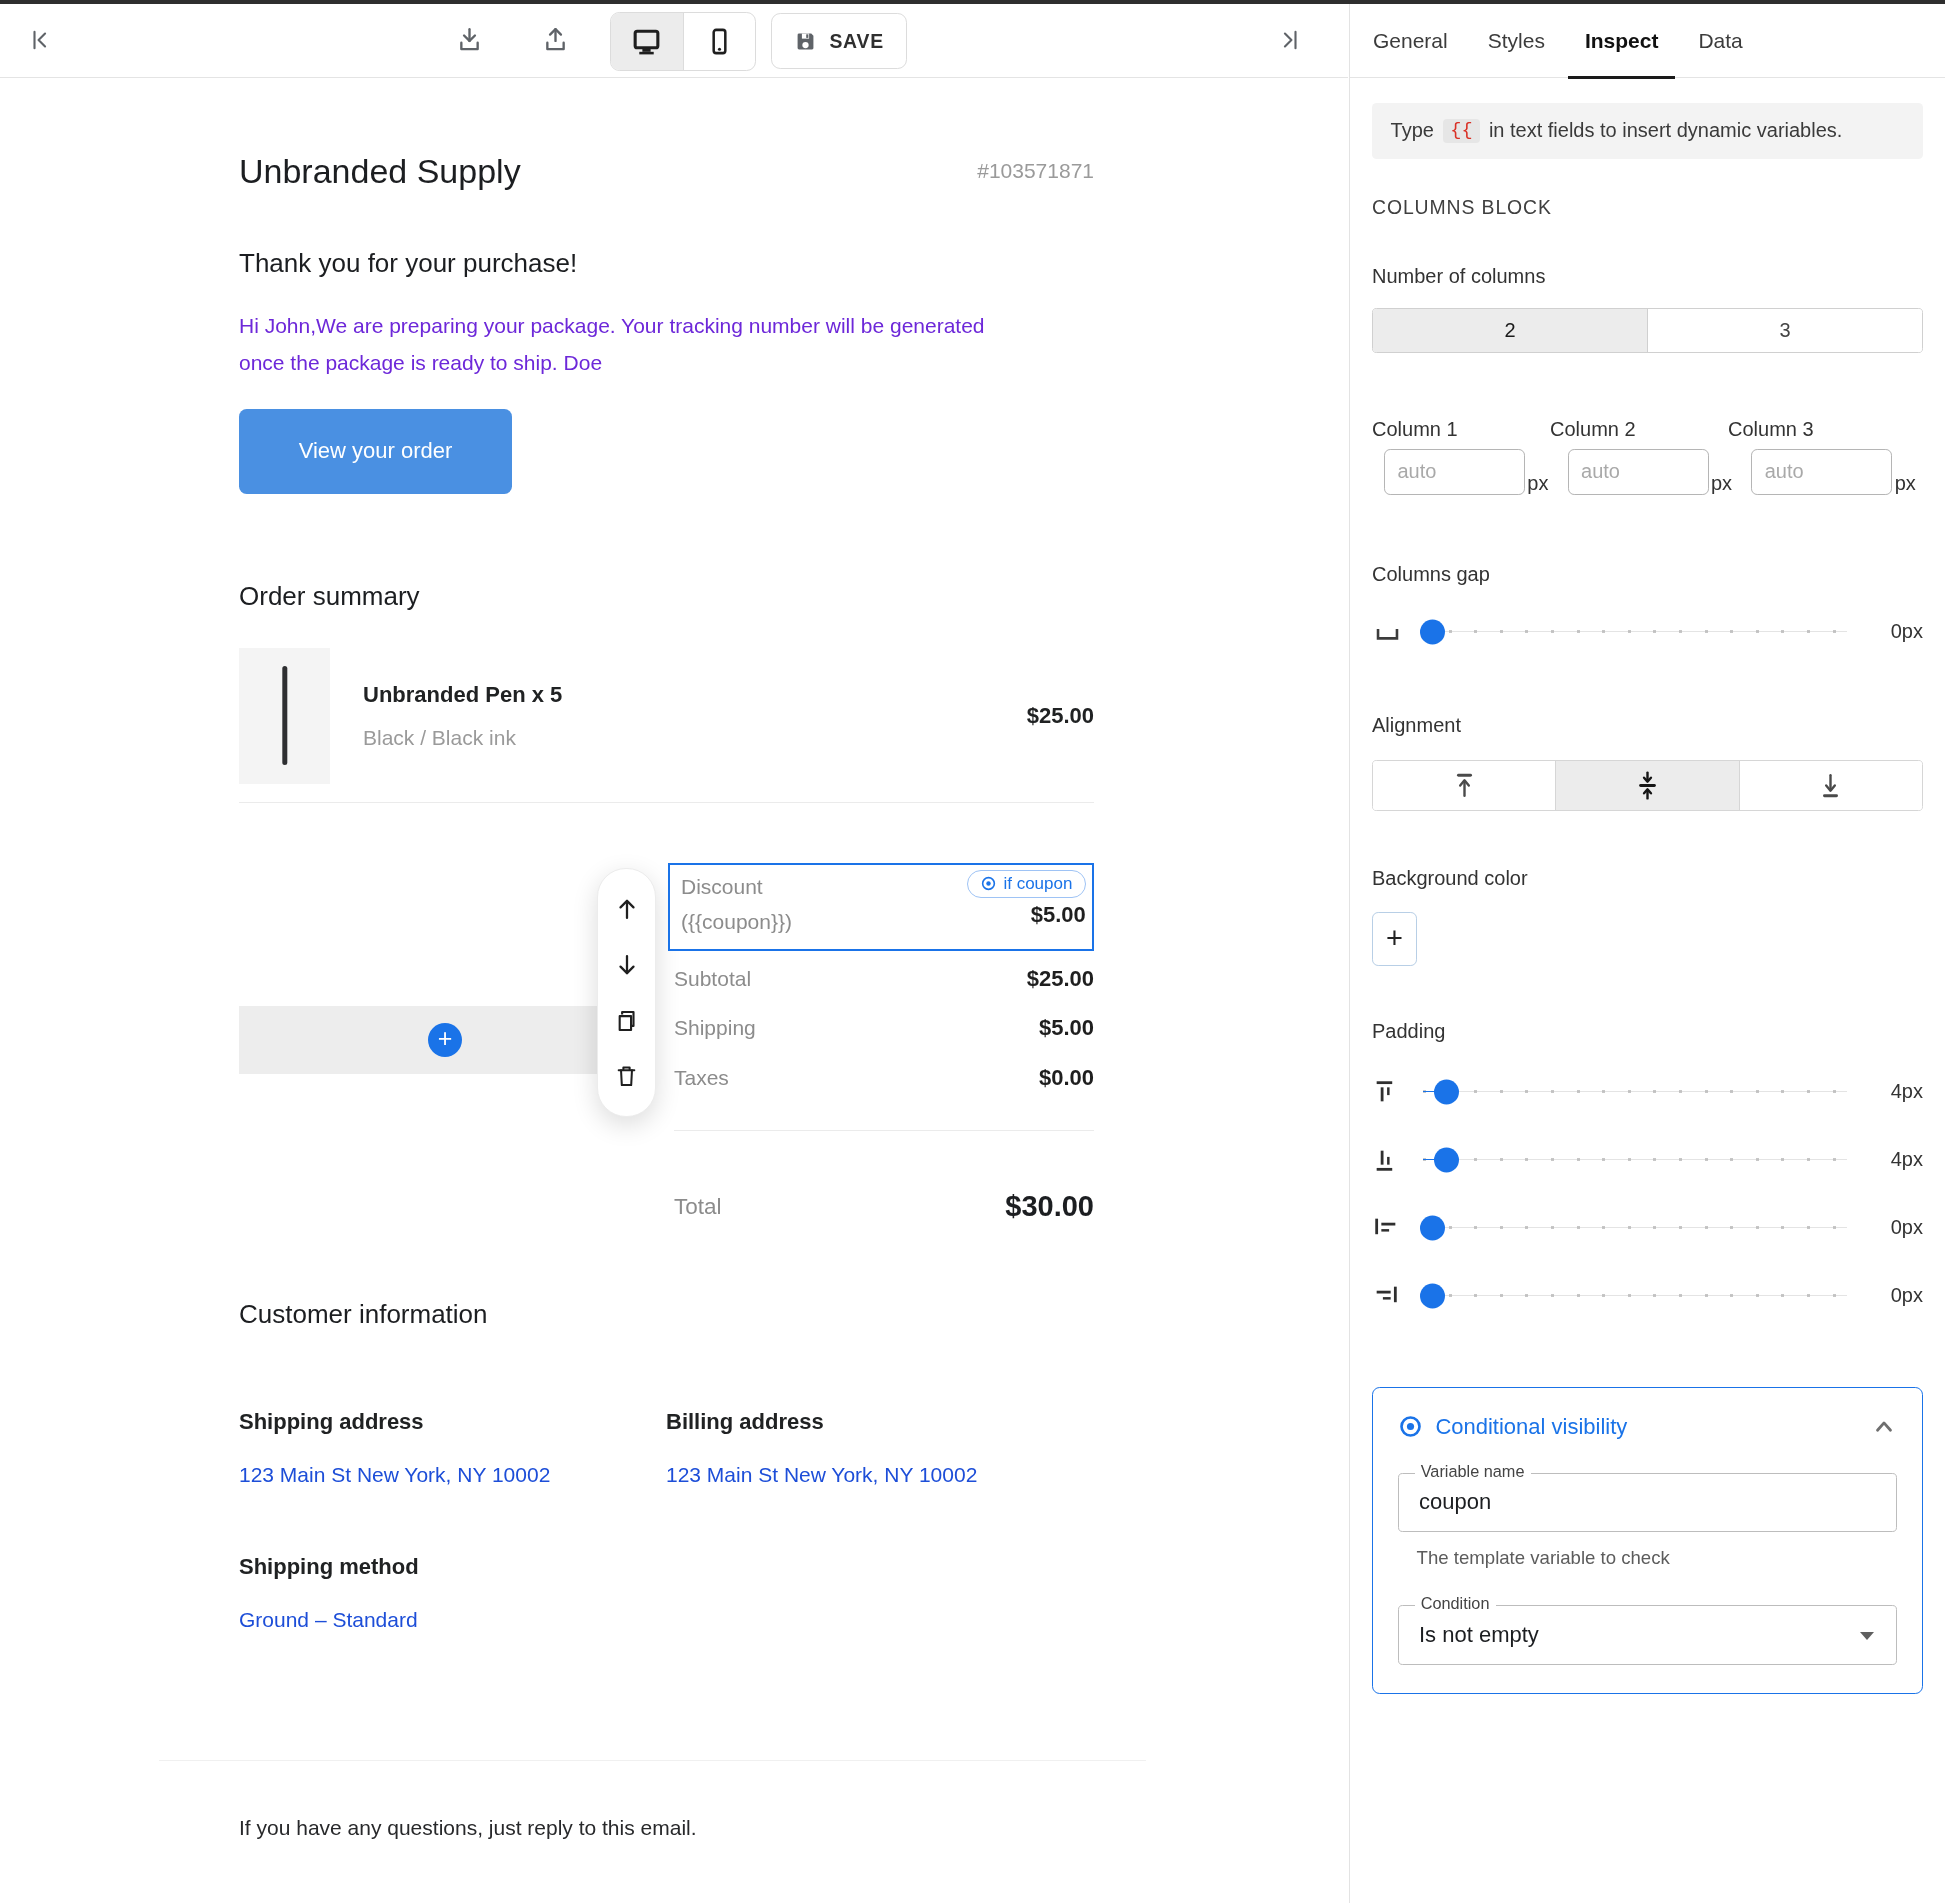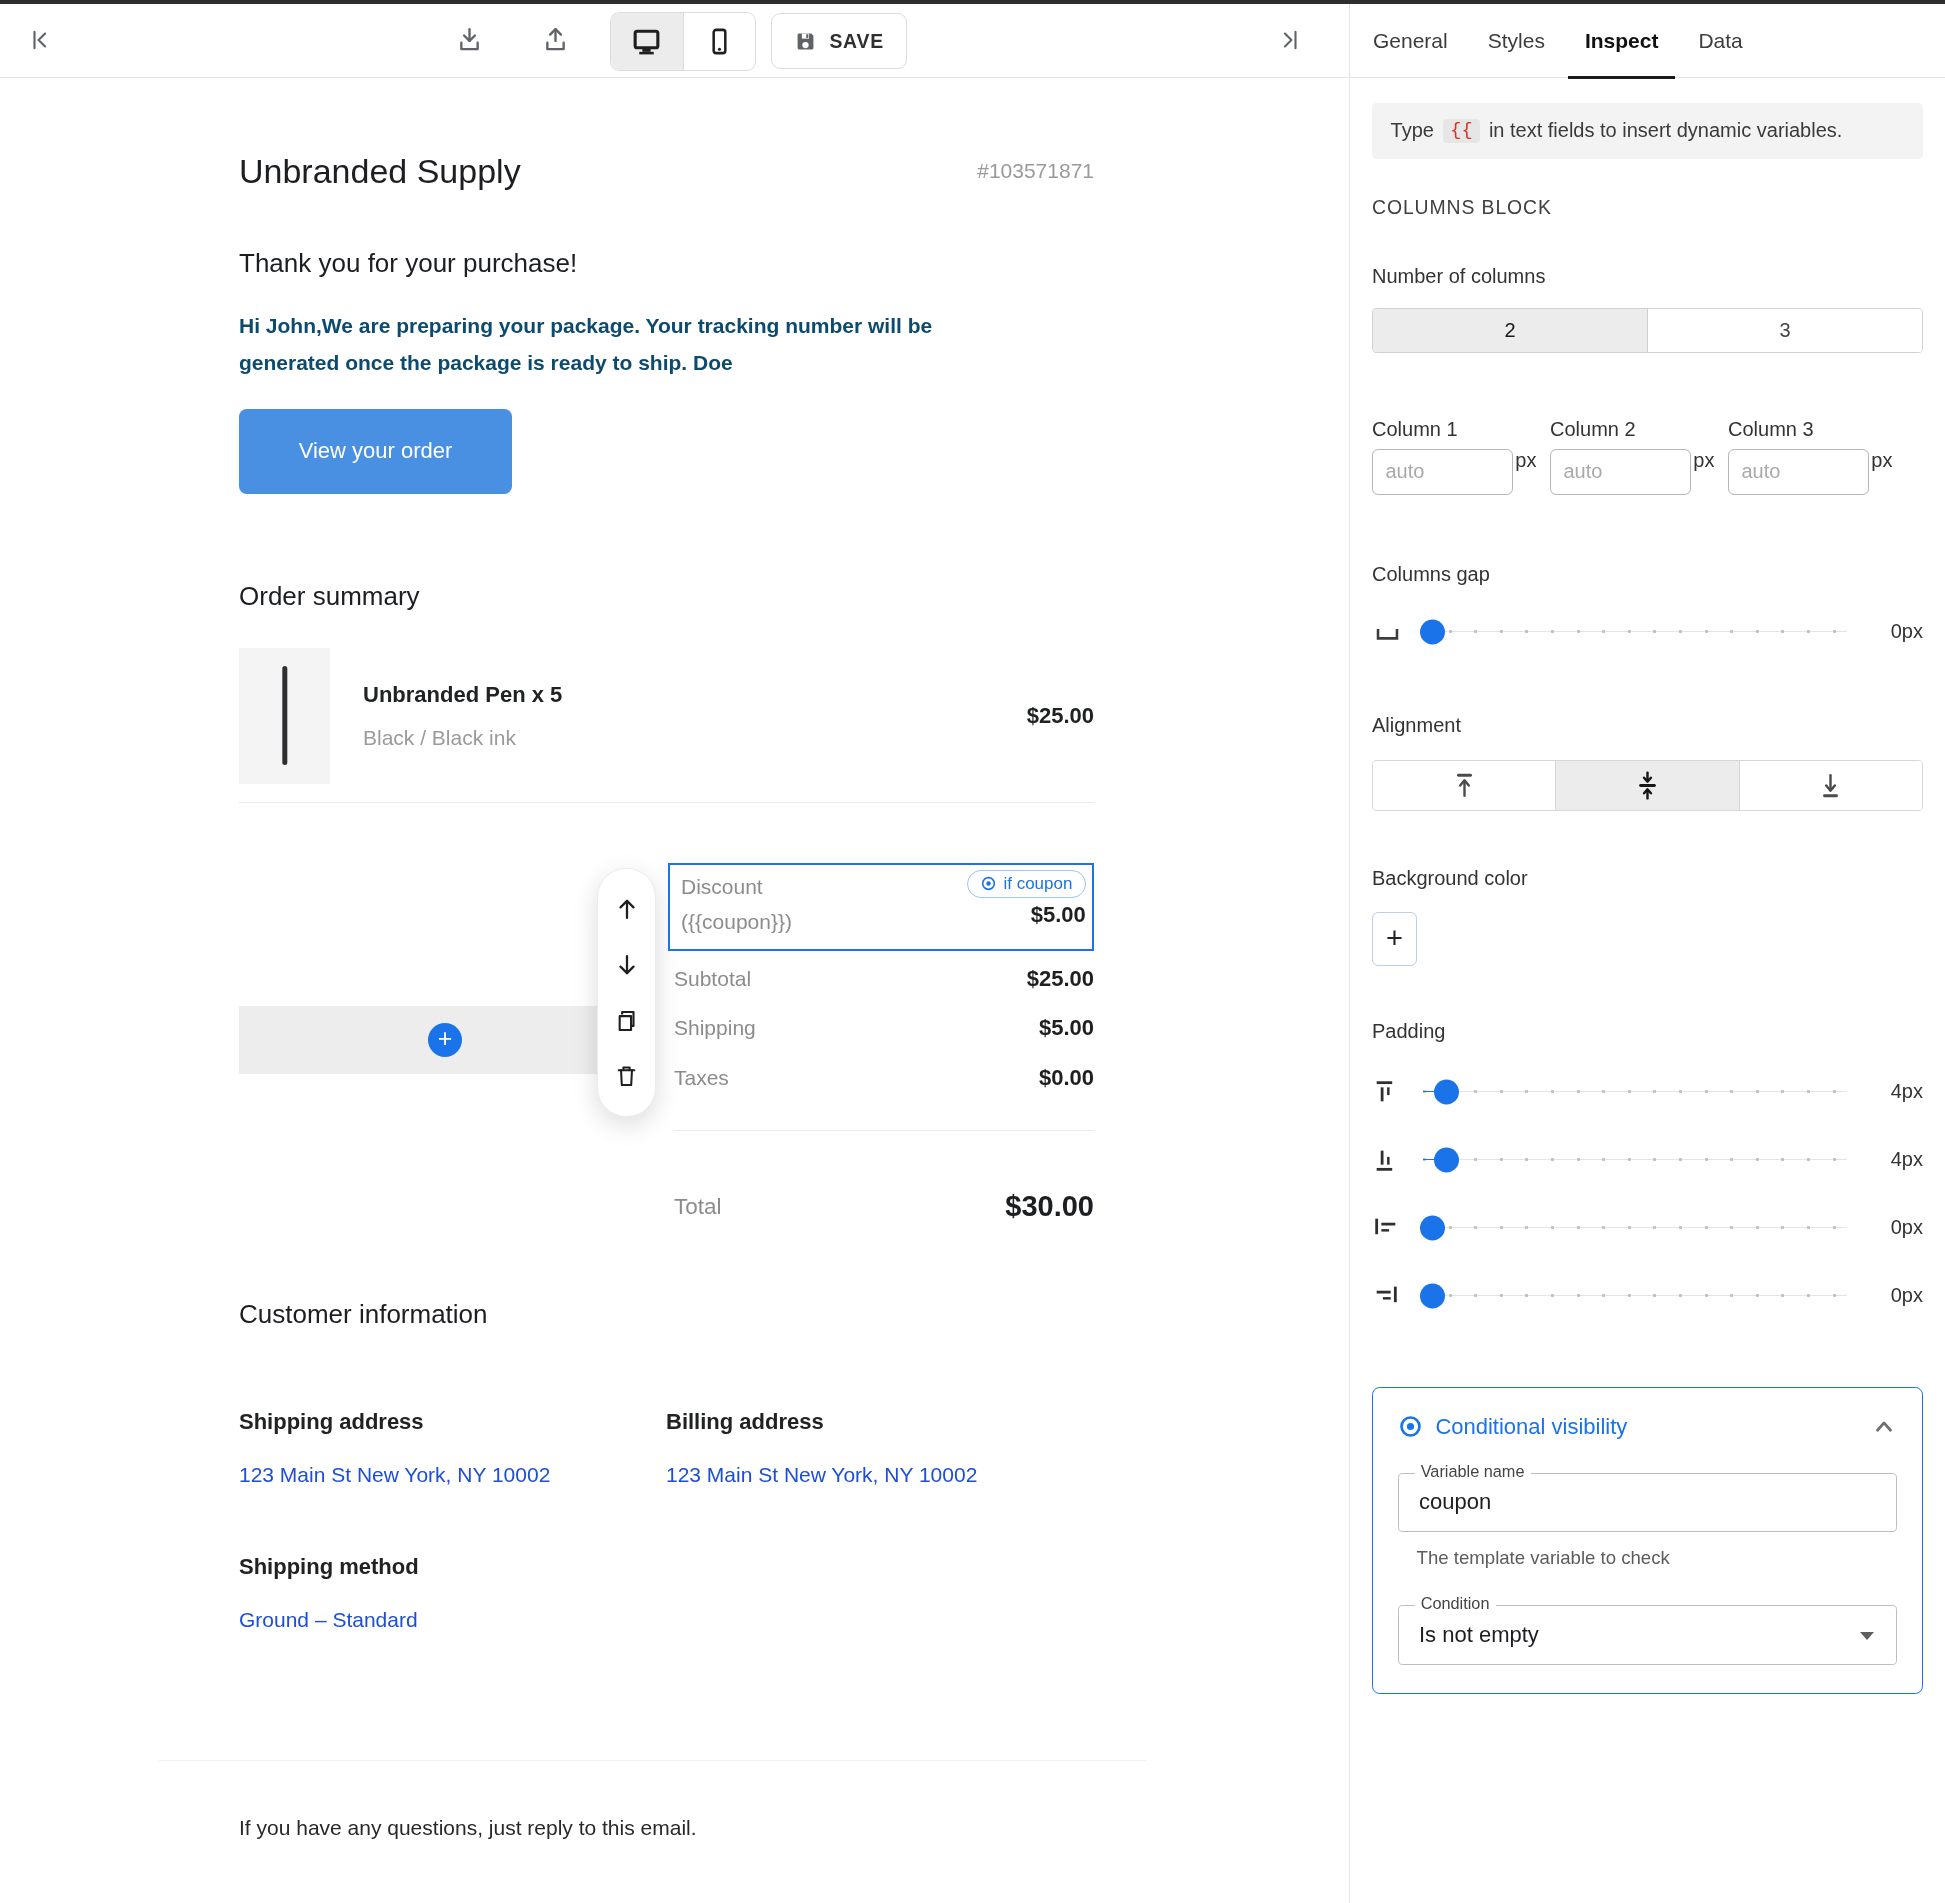--- a/index.html
+++ b/index.html
@@ -21,21 +21,21 @@
   .device-cell.sel { background:#ececec; border-right:0.8px solid #dcdcdc; }
   .save-btn { position:absolute; left:771px; top:9.3px; height:56px; padding:0 22px; border:0.8px solid #dcdcdc; border-radius:9.3px; background:#fff; display:flex; align-items:center; gap:12.4px; font-size:19.4px; font-weight:600; letter-spacing:0.8px; color:#2f2f2f; cursor:pointer; }
   .collapse-right { left:1276px; }
 
   
   .email-content { position:relative; margin-left:239px; width:855px; }
   .brand-row { display:flex; align-items:center; justify-content:space-between; padding-top:74px; }
   .brand { font-size:34px; font-weight:500; color:#1c1e21; }
   .order-no { font-size:21px; color:#9a9a9a; }
   .thank { margin-top:57px; font-size:26px; font-weight:450; color:#1c1e21; }
-  .para { margin-top:28px; width:787px; font-size:21px; line-height:37px; color:#0c4a6e;font-weight:bold; }
+  .para { margin-top:28px; width:787px; font-size:21px; line-height:37px; color:#6d28d9; }
   .cta { margin-top:28px; width:273px; height:85px; background:#4a90e2; border:none; border-radius:7.7px; color:#fff; font-size:22px; display:flex; align-items:center; justify-content:center; cursor:pointer; }
   .summary-h { margin-top:87px; font-size:26px; font-weight:450; color:#1c1e21; }
   .product { margin-top:36px; display:flex; align-items:center; }
   .p-img { width:91px; height:136px; background:#f4f4f4; position:relative; }
   .p-img .pen { position:absolute; left:50%; top:18.6px; transform:translateX(-50%); width:5.4px; height:99px; background:#2e2f31; border-radius:3.1px; }
   .p-text { margin-left:33px; }
   .p-name { font-size:22px; font-weight:700; color:#202223; }
   .p-variant { margin-top:18.6px; font-size:21px; color:#9a9a9a; }
   .p-price { margin-left:auto; font-size:22px; font-weight:700; }
   .divider { margin-top:18.6px; height:0.8px; background:#ebebeb; }
@@ -78,21 +78,21 @@
   .hint-box { height:56px; background:#f3f3f3; border-radius:4.6px; display:flex; align-items:center; gap:9.3px; padding:0 18.6px; font-size:20px; color:#3a3a3a; }
   .hint-code { font-family:"Liberation Mono", monospace; font-size:18.6px; color:#d93025; background:#e6e6e6; border-radius:3.9px; padding:1.5px 7px; }
   .sec-title { margin-top:37px; font-size:19.4px; font-weight:500; letter-spacing:0.9px; color:#3f3f3f; }
   .fld-label { margin-top:46px; font-size:20px; color:#333; }
   .seg2 { margin-top:20px; height:45px; border:0.8px solid #d0d0d0; border-radius:4.6px; display:flex; overflow:hidden; }
   .seg2 .cell { flex:1; display:flex; align-items:center; justify-content:center; font-size:20px; color:#444; cursor:pointer; background:#fff; }
   .seg2 .cell.sel { background:#ececec; color:#1a1a1a; border-right:0.8px solid #d0d0d0; }
   .col-labels { margin-top:65px; display:flex; }
   .col-labels span { width:178px; font-size:20px; color:#333; }
   .col-inputs { margin-top:7.7px; display:flex; }
-  .col-group { width:178px; display:flex; align-items:flex-start; }
+  .col-group { width:178px; display:flex; align-items:flex-end;margin-left:12px; }
   .col-group input { width:141px; height:46px; border:1.2px solid #b5b5b5; border-radius:6.2px; padding:0 12.4px; font-size:20px; color:#333; font-family:"Liberation Sans", sans-serif; }
   .col-group input::placeholder { color:#a9a9a9; }
   .unit { font-size:20px; color:#333; margin-left:2.3px; }
   .slider-row { margin-top:23px; display:flex; align-items:center; height:46px; }
   .slider-icon { width:34px; display:flex; justify-content:flex-start; }
   .track { position:relative; flex:1; height:1.5px; background:#e4e4e4; margin:0 20px 0 17px; }
   .track::after { content:""; position:absolute; left:0; right:0; top:-0.8px; height:3.1px;
       background-image:repeating-linear-gradient(90deg,#b9b9b9 0 3.1px,transparent 3.1px 25.6px); opacity:.8; }
   .thumb { position:absolute; top:50%; transform:translateY(-50%); width:25px; height:25px; border-radius:50%; background:#1a73e8; z-index:2; cursor:pointer; }
   .fill { position:absolute; left:0; top:0; height:1.5px; background:#1a73e8; z-index:1; }

